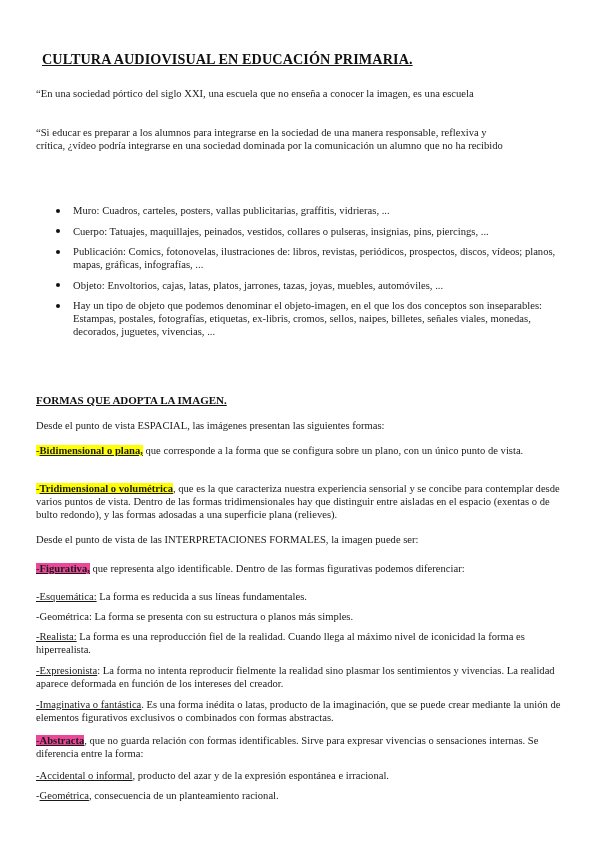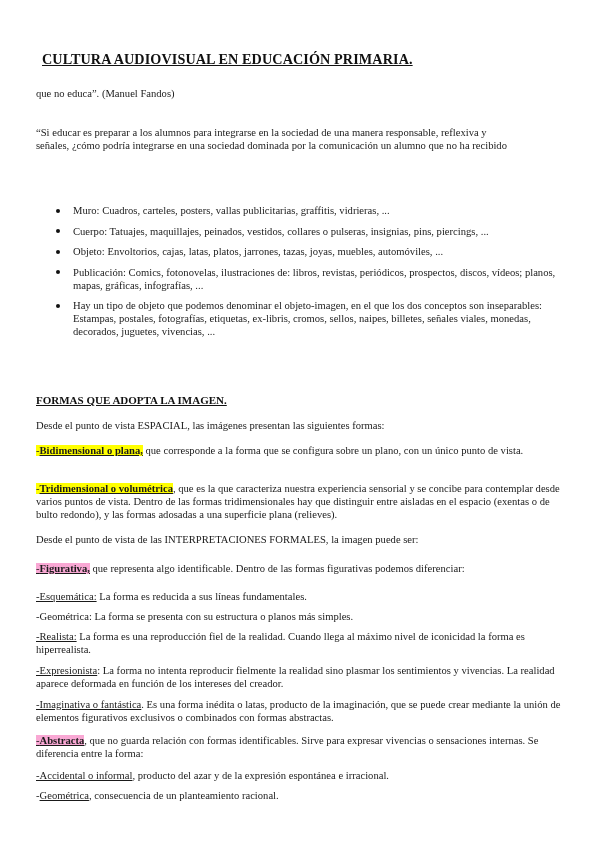--- a/index.html
+++ b/index.html
@@ -22,46 +22,46 @@
     left: 36px; font-size: 11px; font-weight: bold; text-decoration: underline; color: #111;
   }
   ul.bullets { position: absolute; left: 36px; top: 188px; width: 540px; margin: 0; padding: 0; list-style: none; }
   ul.bullets li { position: relative; padding-left: 37px; margin-bottom: 7.6px; }
   ul.bullets li::before {
     content: ""; position: absolute; left: 20px; top: 4.5px;
     width: 4px; height: 4px; border-radius: 50%; background: #111;
   }
   .para { left: 36px; width: 530px; }
   .hl-yellow { background: #ffff00; }
-  .hl-cyan { background: #f9a8d4; text-decoration: underline; }
+  .hl-cyan { background: #ec4899; text-decoration: underline; }
   .term-b { font-weight: bold; text-decoration: underline; }
   .term-u { text-decoration: underline; }
 </style>
 </head>
 <body>
 
 <div class="page">
 
   <div class="abs title">CULTURA AUDIOVISUAL EN EDUCACIÓN PRIMARIA.</div>
 
   <div class="abs quote" style="top:71px;">
-    <div>que no educa”.   (Manuel Fandos)</div>
+    <div>“En una sociedad pórtico del siglo XXI, una escuela que no enseña a conocer la  imagen, es una escuela</div>
   </div>
 
   <div class="abs quote" style="top:110px;">
     <div>“Si educar es preparar a los alumnos para integrarse en la sociedad de una manera  responsable, reflexiva y</div>
-    <div>señales, ¿cómo podría integrarse en una sociedad dominada por  la comunicación un alumno que no ha recibido</div>
+    <div>crítica, ¿vídeo podría integrarse en una sociedad dominada por  la comunicación un alumno que no ha recibido</div>
   </div>
 
 
   <ul class="bullets">
     <li>Muro: Cuadros, carteles, posters, vallas publicitarias, graffitis, vidrieras, ...</li>
     <li>Cuerpo: Tatuajes, maquillajes, peinados, vestidos, collares o pulseras, insignias, pins,  piercings, ...</li>
+    <li>Publicación: Comics, fotonovelas, ilustraciones de: libros, revistas, periódicos,  prospectos, discos, vídeos; planos, mapas, gráficas, infografías, ...</li>
     <li>Objeto: Envoltorios, cajas, latas, platos, jarrones, tazas, joyas, muebles, automóviles, ...</li>
-    <li>Publicación: Comics, fotonovelas, ilustraciones de: libros, revistas, periódicos,  prospectos, discos, vídeos; planos, mapas, gráficas, infografías, ...</li>
     <li>Hay un tipo de objeto que podemos denominar el objeto-imagen, en el que los dos  conceptos son inseparables: Estampas, postales, fotografías, etiquetas, ex-libris, cromos,  sellos, naipes, billetes, señales viales, monedas, decorados, juguetes, vivencias, ...</li>
   </ul>
 
   <div class="abs h2" style="top:378px;">FORMAS QUE ADOPTA LA IMAGEN.</div>
 
   <div class="abs para" style="top:403px;"> Desde el punto de vista ESPACIAL, las imágenes presentan las siguientes formas:</div>
 
   <div class="abs para" style="top:428px;">
     <span class="hl-yellow"><span>-</span><span class="term-b">Bidimensional o plana,</span></span><span> que corresponde a la forma que se configura sobre un plano,  con un único punto de vista.</span>
   </div>

